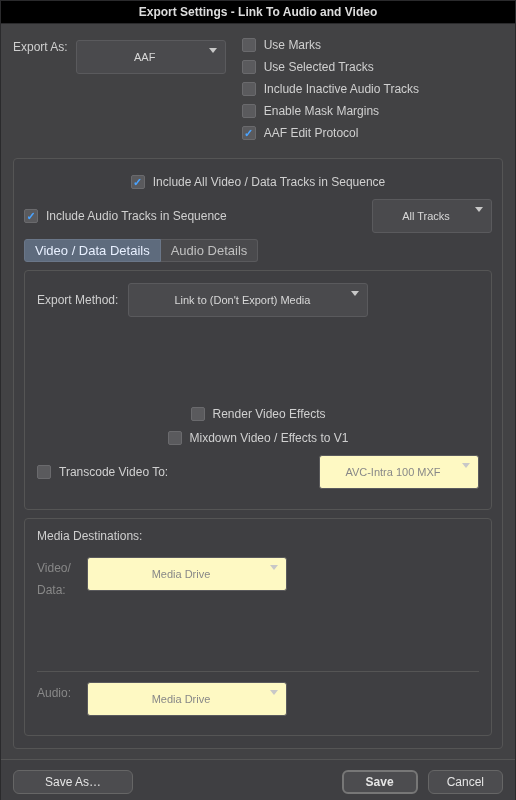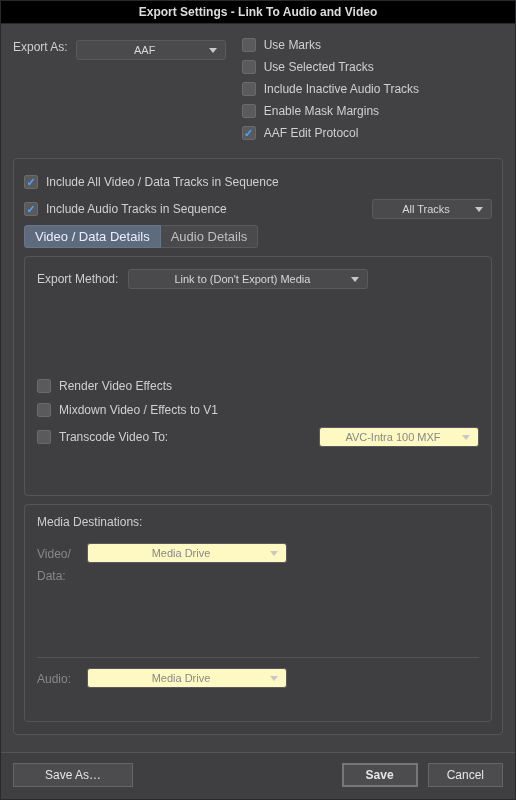--- a/index.html
+++ b/index.html
@@ -42,21 +42,21 @@
   display: flex;
   align-items: flex-start;
   gap: 8px;
   padding-top: 6px;
 }
 .export-as-label { color: #cfcfcf; }
 .dropdown {
   background: #4a4a4d;
   border: 1px solid #5a5a5d;
   border-radius: 3px;
-  height: 20px;
+  height: 34px;
   display: flex;
   align-items: center;
   justify-content: center;
   position: relative;
   color: #d8d8d8;
   font-size: 11px;
   padding: 0 22px 0 10px;
   min-width: 140px;
   cursor: pointer;
 }
@@ -96,21 +96,21 @@
   line-height: 1;
 }
 .chk-label { color: #d0d0d0; }
 .panel {
   border: 1px solid #555;
   border-radius: 4px;
   background: #3f3f42;
   padding: 10px 10px 12px 10px;
   margin-bottom: 10px;
 }
-.panel .chk-row { margin: 6px 0 10px 0; }
+.panel .chk-row { margin: 6px 0 10px 0; justify-content: center; }
 .include-audio-row {
   display: flex;
   align-items: center;
   justify-content: space-between;
 }
 .tabs {
   display: flex;
   gap: 0;
   margin-top: 6px;
 }
@@ -177,21 +177,21 @@
   display: flex;
   align-items: center;
   justify-content: space-between;
   padding: 10px 12px 12px 12px;
   background: #3f3f42;
   border-top: 1px solid #555;
 }
 .btn {
   background: #4c4c4f;
   border: 1px solid #666;
-  border-radius: 0;
+  border-radius: 6px;
   color: #e5e5e5;
   padding: 4px 18px;
   font-size: 12px;
   cursor: pointer;
   min-width: 70px;
   text-align: center;
 }
 .btn.primary { border: 2px solid #777; font-weight: bold; padding: 3px 22px; }
 .btn-wide { min-width: 120px; }
 .footer-right { display: flex; gap: 10px; }

